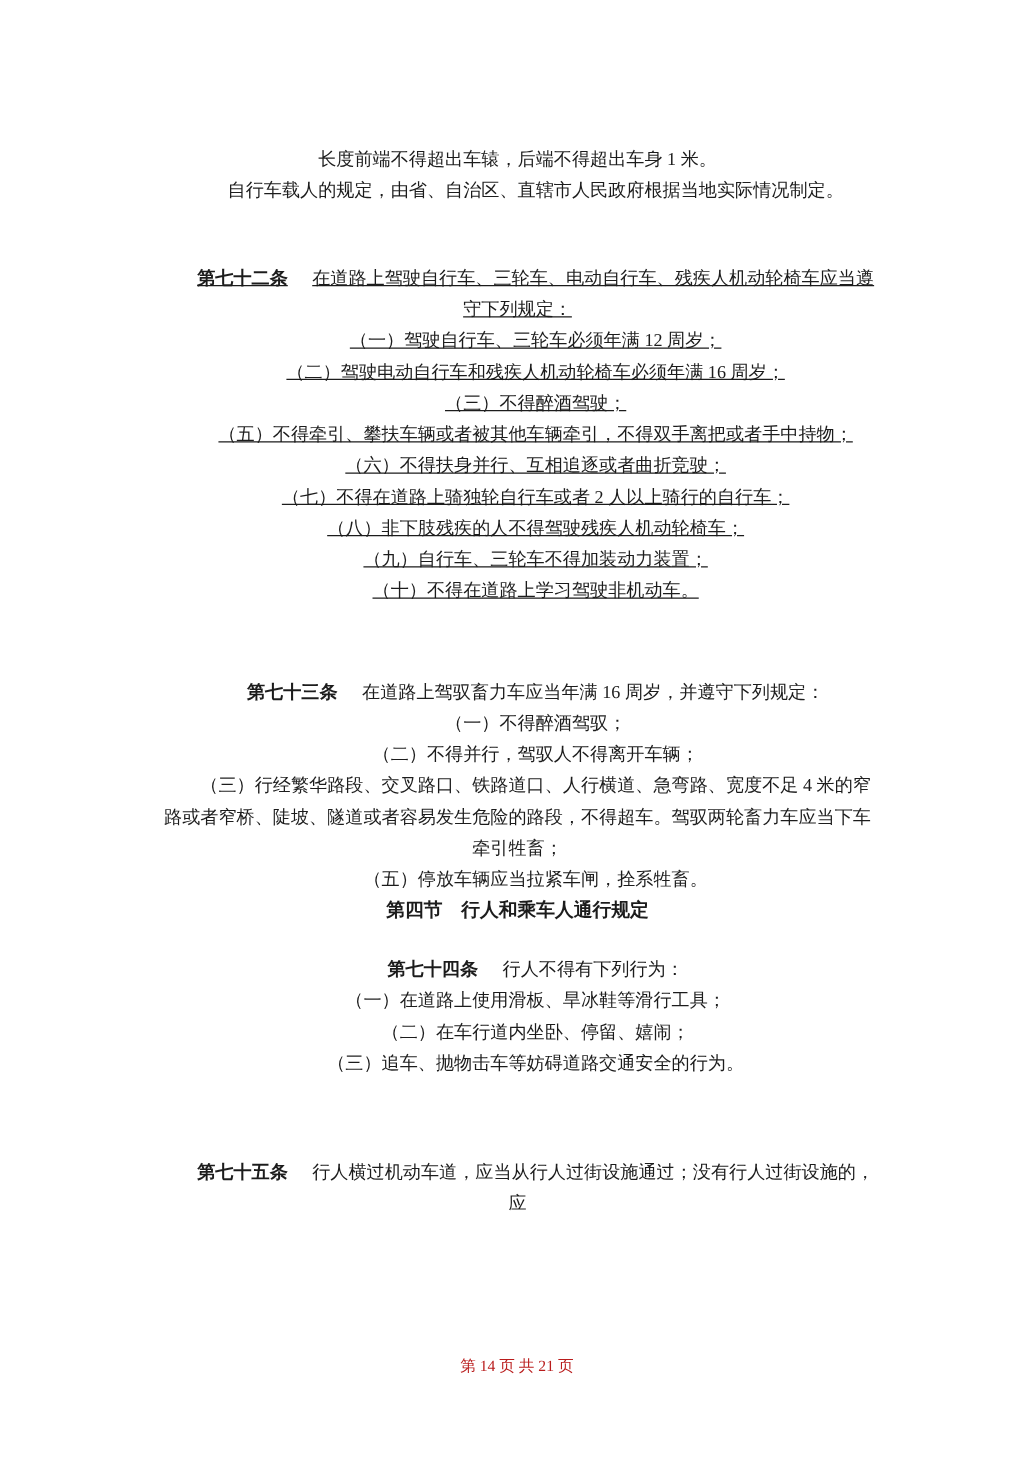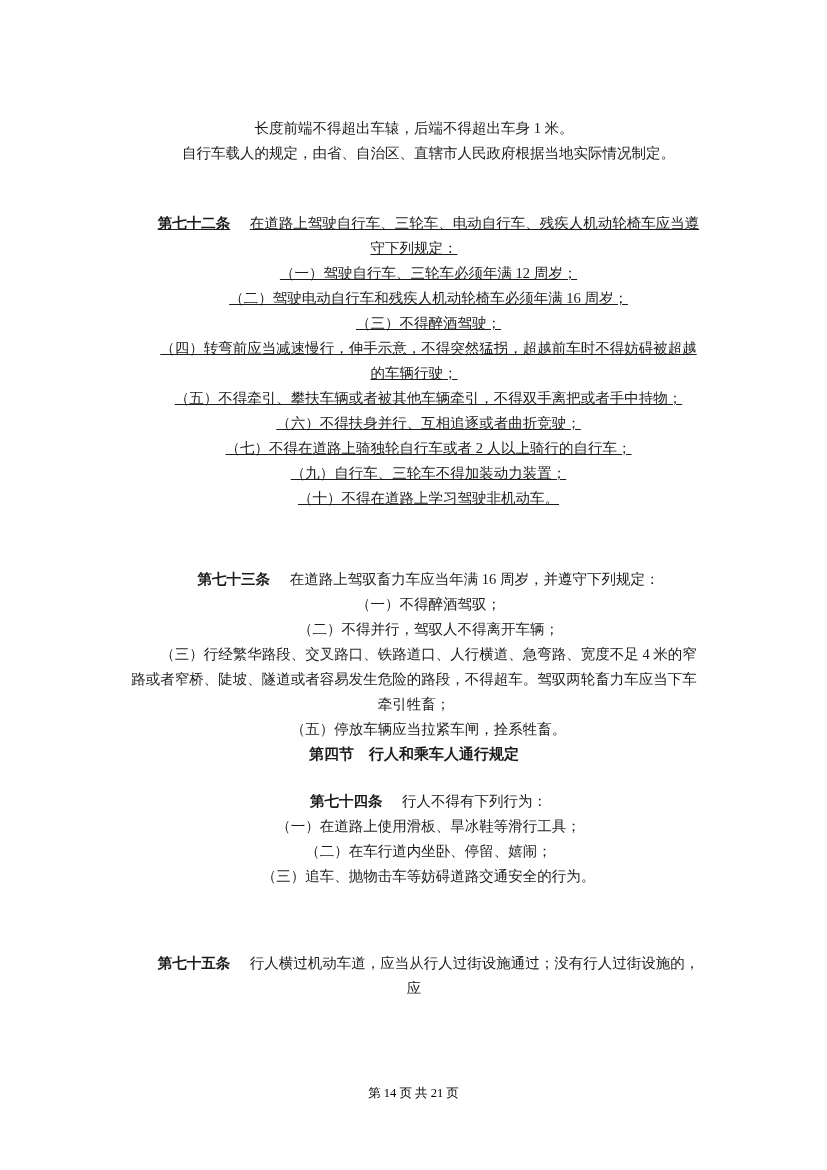--- a/index.html
+++ b/index.html
@@ -37,41 +37,41 @@
   .article-74 { margin-top: 22px; }
   .article-75 { margin-top: 62px; }
   .footer {
     position: absolute;
     top: 1085px;
     left: 0;
     width: 100%;
     text-align: center;
     font-size: 12.5px;
     line-height: 16px;
-    color: #000000;
+    color: #b91c1c;
   }
 </style>
 </head>
 <body>
 
 <div class="page">
   <div class="content">
 
     <p>长度前端不得超出车辕，后端不得超出车身 1 米。</p>
     <p class="indent">自行车载人的规定，由省、自治区、直辖市人民政府根据当地实际情况制定。</p>
 
     <div class="article-72">
       <p class="indent"><span class="article-label">第七十二条</span><span>在道路上驾驶自行车、三轮车、电动自行车、残疾人机动轮椅车应当遵守下列规定：</span></p>
       <p class="indent">（一）驾驶自行车、三轮车必须年满 12 周岁；</p>
       <p class="indent">（二）驾驶电动自行车和残疾人机动轮椅车必须年满 16 周岁；</p>
       <p class="indent">（三）不得醉酒驾驶；</p>
-      <p class="indent">（四）转弯前应当减速慢行，伸手示意，不得突然猛拐，超越前车时不得妨碍被超越的车辆行驶；</p>
       <p class="indent">（五）不得牵引、攀扶车辆或者被其他车辆牵引，不得双手离把或者手中持物；</p>
       <p class="indent">（六）不得扶身并行、互相追逐或者曲折竞驶；</p>
       <p class="indent">（七）不得在道路上骑独轮自行车或者 2 人以上骑行的自行车；</p>
+      <p class="indent">（八）非下肢残疾的人不得驾驶残疾人机动轮椅车；</p>
       <p class="indent">（九）自行车、三轮车不得加装动力装置；</p>
       <p class="indent">（十）不得在道路上学习驾驶非机动车。</p>
     </div>
 
     <div class="article-73">
       <p class="indent"><span class="article-label">第七十三条</span><span>在道路上驾驭畜力车应当年满 16 周岁，并遵守下列规定：</span></p>
       <p class="indent">（一）不得醉酒驾驭；</p>
       <p class="indent">（二）不得并行，驾驭人不得离开车辆；</p>
       <p class="indent">（三）行经繁华路段、交叉路口、铁路道口、人行横道、急弯路、宽度不足 4 米的窄路或者窄桥、陡坡、隧道或者容易发生危险的路段，不得超车。驾驭两轮畜力车应当下车牵引牲畜；</p>
       <p class="indent">（五）停放车辆应当拉紧车闸，拴系牲畜。</p>

